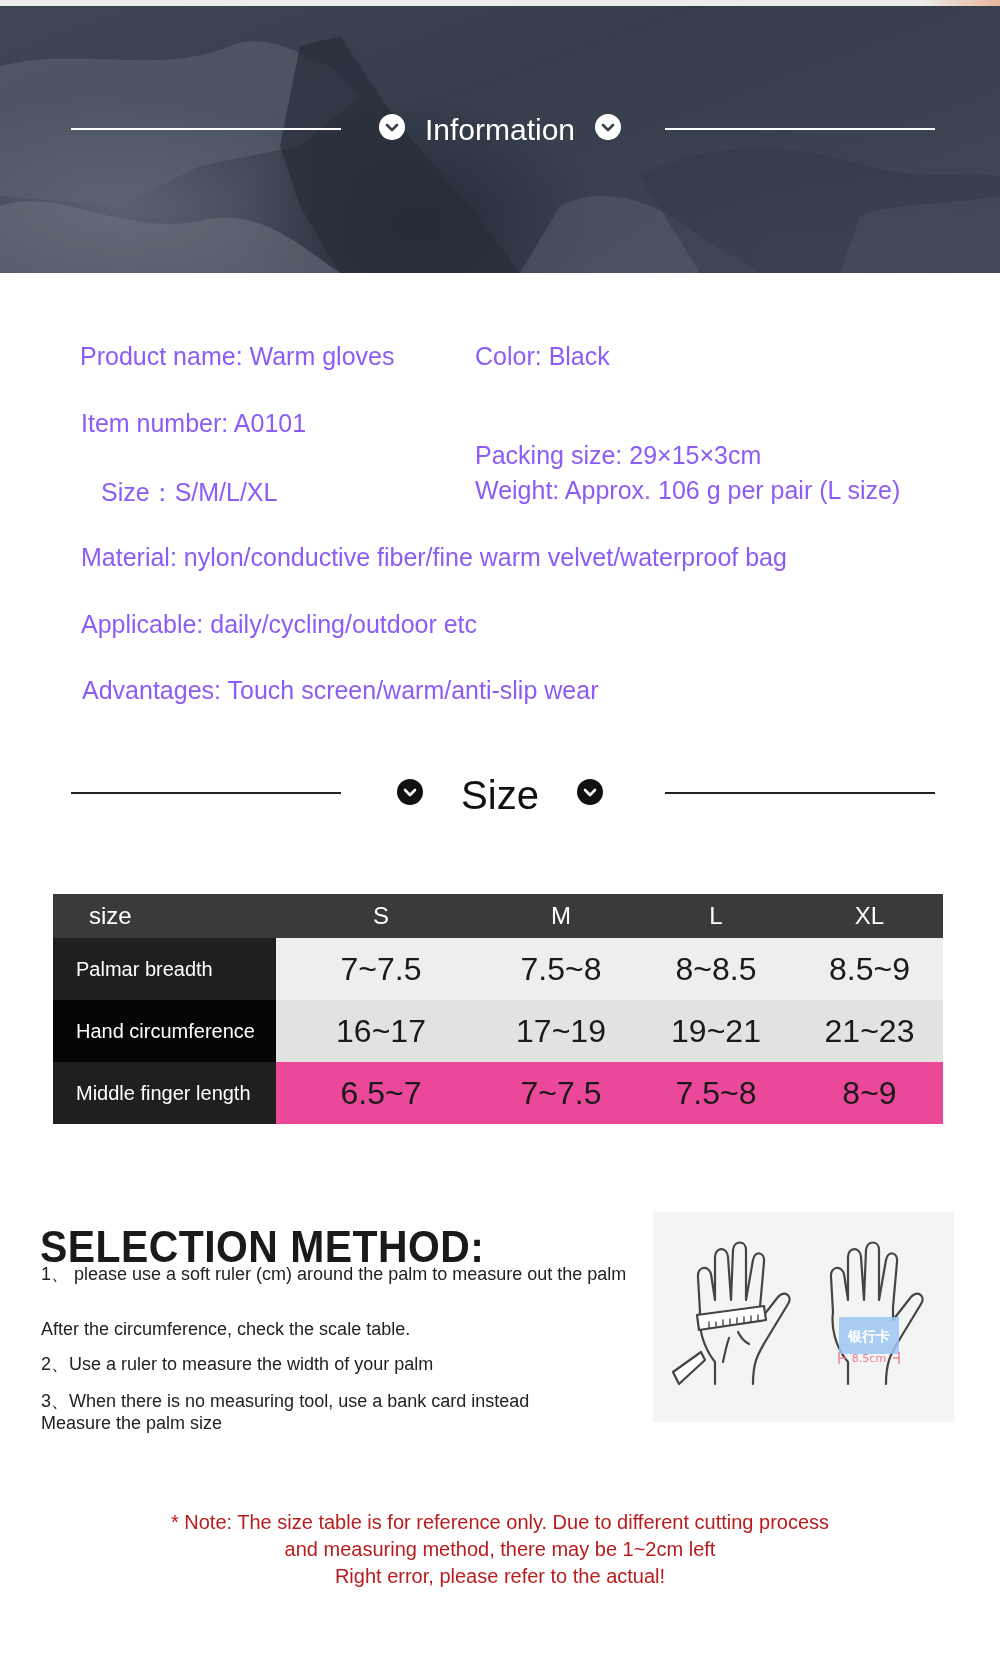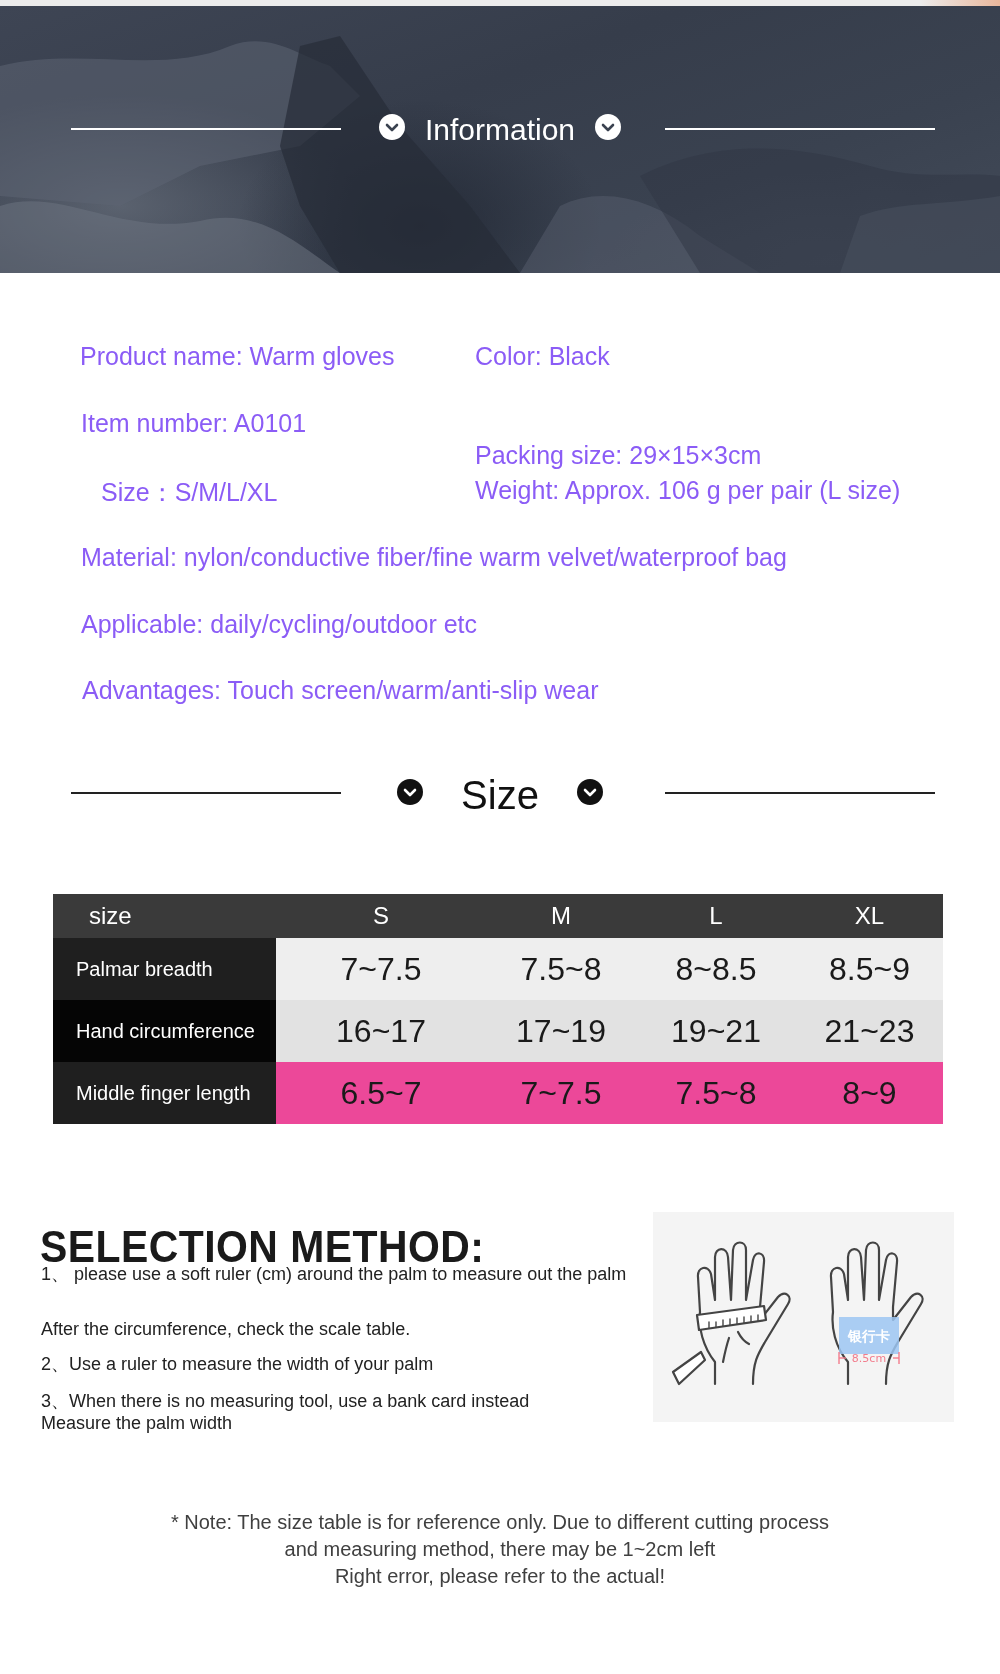--- a/index.html
+++ b/index.html
@@ -38,21 +38,21 @@
   table.size td { height:62px; padding:0; text-align:center; font-size:32px; color:#1a1a1a; }
   table.size td.label { background:#1f1f1f; color:#ffffff; font-size:20px; text-align:left; padding-left:23px; }
   table.size tr.r1 td.val { background:#eeeeee; }
   table.size tr.r2 td.val { background:#e2e2e2; }
   table.size tr.r2 td.label { background:#050505; }
   table.size tr.r3 td.val { background:#ec4899; }
   .sel-title { position:absolute; left:40px; top:1222px; font-size:44px; font-weight:bold; color:#1a1a1a;
          letter-spacing:0.5px; white-space:nowrap; transform:scaleX(0.93); transform-origin:left; }
   .sel-line { position:absolute; left:41px; font-size:18px; color:#222; white-space:nowrap; }
   .illus { position:absolute; left:653px; top:1212px; width:301px; height:210px; background:#f4f4f4; }
-  .note { position:absolute; left:0; width:1000px; text-align:center; font-size:20px; color:#404040; white-space:nowrap; }
+  .note { position:absolute; left:0; width:1000px; text-align:center; font-size:20px; color:#b91c1c; white-space:nowrap; }
 </style>
 </head>
 <body>
 
 <div class="topstrip">
     <div class="accent"></div>
   </div>
 
 <div class="hero">
   <svg class="mtn" width="1000" height="267" viewBox="0 0 1000 267">
@@ -145,21 +145,21 @@
     <td class="val">8~9</td>
   </tr>
 </tbody>
   </table>
 
 <div class="sel-title">SELECTION METHOD:</div>
 <div class="sel-line" style="top:1262px;">1、 please use a soft ruler (cm) around the palm to measure out the palm</div>
 <div class="sel-line" style="top:1319px;">After the circumference, check the scale table.</div>
 <div class="sel-line" style="top:1352px;">2、Use a ruler to measure the width of your palm</div>
 <div class="sel-line" style="top:1389px;">3、When there is no measuring tool, use a bank card instead</div>
-<div class="sel-line" style="top:1413px;">Measure the palm width</div>
+<div class="sel-line" style="top:1413px;">Measure the palm size</div>
 
 <div class="illus">
   <svg width="301" height="210" viewBox="0 0 301 210">
 
     <g fill="none" stroke="#444" stroke-width="2.2" stroke-linecap="round" stroke-linejoin="round">
       <path d="M62,172 L62,150 C50,135 45,115 47,100 L45,65 C44,55 55,52 58,62 L62,88 L62,45 C62,35 74,34 75,45 L78,88 L80,38 C81,28 93,28 93,38 L93,88 L100,48 C102,38 112,40 111,50 L107,95 L107,108 L125,85 C132,78 140,84 135,92 L112,130 C105,142 100,150 100,172"></path>
       <path d="M70,150 C72,140 74,132 76,126"></path>
       <path d="M85,120 C88,126 92,130 96,132"></path>
       <path d="M20,160 L48,140 L52,148 L26,172 Z" fill="#ffffff"></path>
       <path d="M44,103 L111,94 L113,108 L46,118 Z" fill="#ffffff"></path>

